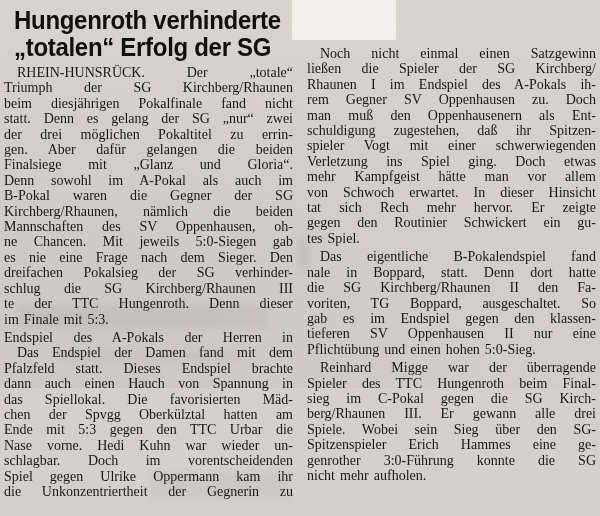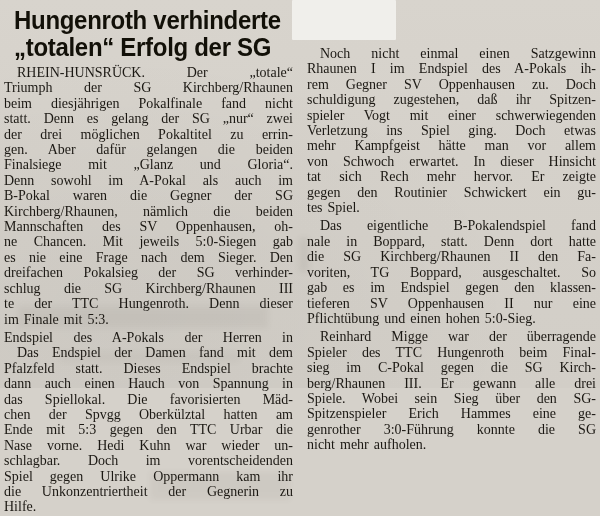--- a/index.html
+++ b/index.html
@@ -92,30 +92,31 @@
           <div class="tline just first">Das Endspiel der Damen fand mit dem</div>
           <div class="tline just">Pfalzfeld statt. Dieses Endspiel brachte</div>
           <div class="tline just">dann auch einen Hauch von Spannung in</div>
           <div class="tline just">das Spiellokal. Die favorisierten Mäd-</div>
           <div class="tline just">chen der Spvgg Oberkülztal hatten am</div>
           <div class="tline just">Ende mit 5:3 gegen den TTC Urbar die</div>
           <div class="tline just">Nase vorne. Hedi Kuhn war wieder un-</div>
           <div class="tline just">schlagbar. Doch im vorentscheidenden</div>
           <div class="tline just">Spiel gegen Ulrike Oppermann kam ihr</div>
           <div class="tline just">die Unkonzentriertheit der Gegnerin zu</div>
-          <div class="tline last">Hilfe.</div>
         </div>
     </div>
 
     <div class="col">
       <div class="spacer-top"></div>
       <div class="para">
           <div class="tline just first">Noch nicht einmal einen Satzgewinn</div>
+          <div class="tline just">ließen die Spieler der SG Kirchberg/</div>
           <div class="tline just">Rhaunen I im Endspiel des A-Pokals ih-</div>
           <div class="tline just">rem Gegner SV Oppenhausen zu. Doch</div>
+          <div class="tline just">man muß den Oppenhausenern als Ent-</div>
           <div class="tline just">schuldigung zugestehen, daß ihr Spitzen-</div>
           <div class="tline just">spieler Vogt mit einer schwerwiegenden</div>
           <div class="tline just">Verletzung ins Spiel ging. Doch etwas</div>
           <div class="tline just">mehr Kampfgeist hätte man vor allem</div>
           <div class="tline just">von Schwoch erwartet. In dieser Hinsicht</div>
           <div class="tline just">tat sich Rech mehr hervor. Er zeigte</div>
           <div class="tline just">gegen den Routinier Schwickert ein gu-</div>
           <div class="tline last">tes Spiel.</div>
         </div>
       <div class="para">

